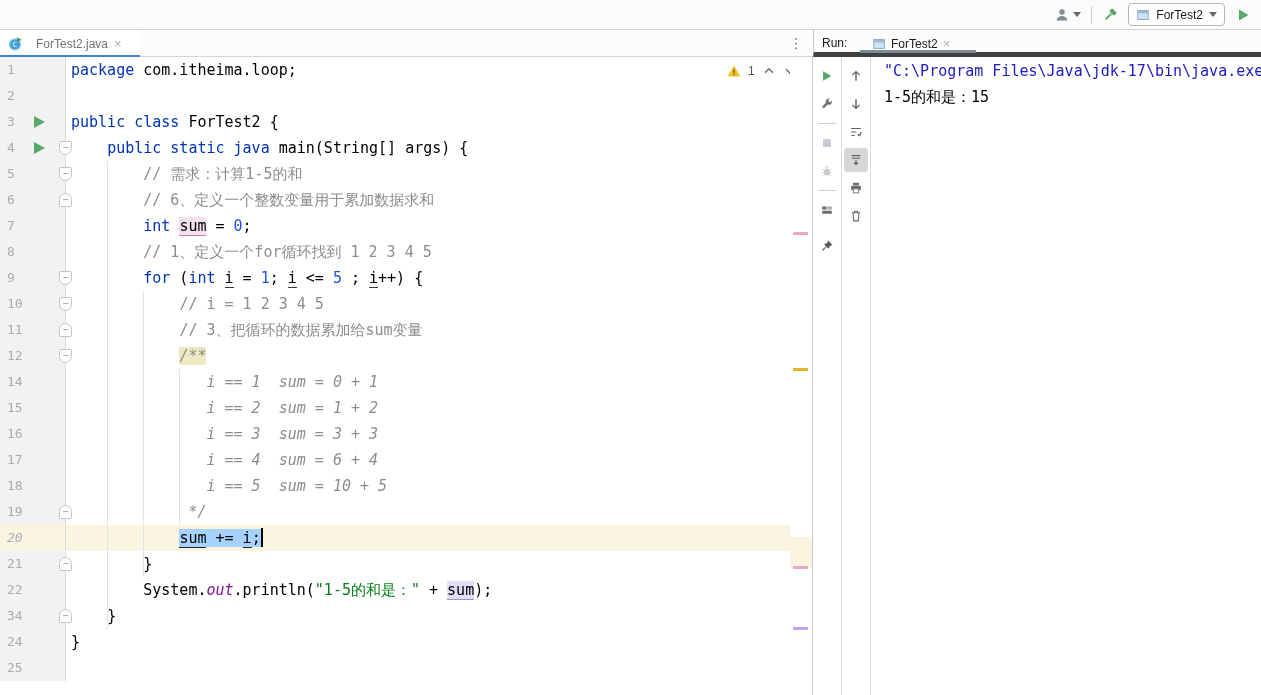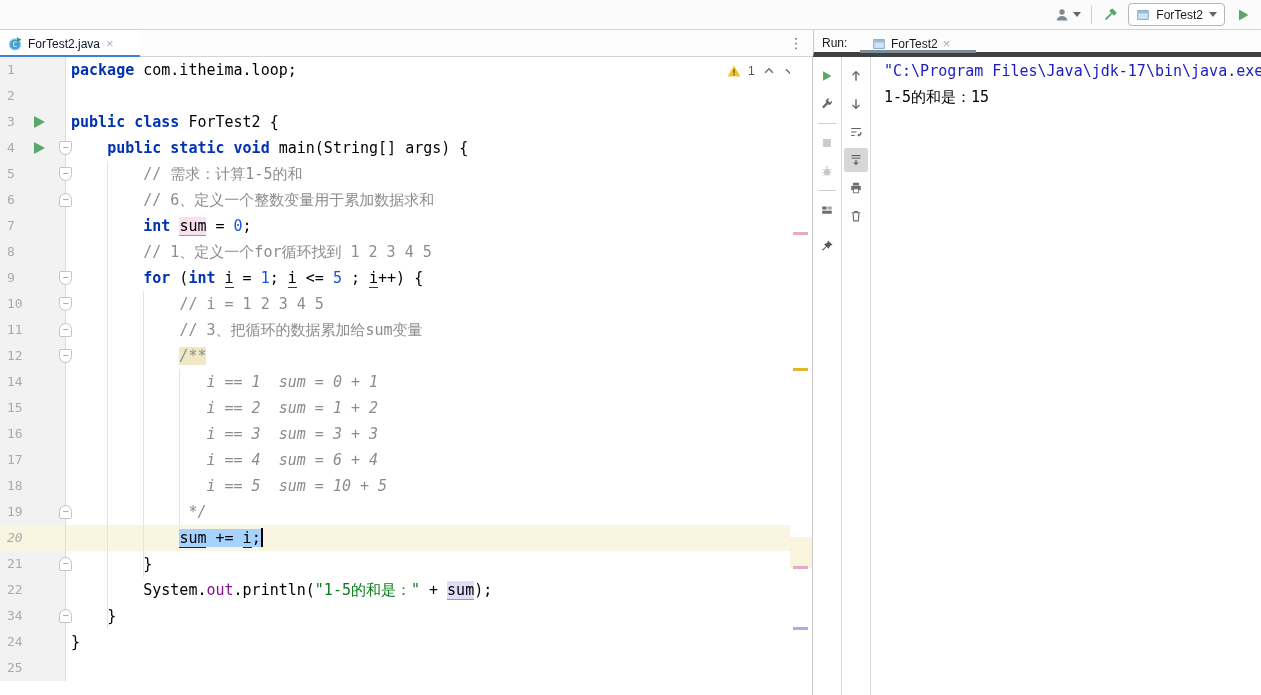--- a/index.html
+++ b/index.html
@@ -24,21 +24,21 @@
   .icon14 { width:14px; height:14px; display:block; }
 
   
   #tabbar { position:absolute; left:0; top:30px; width:813px; height:27px;
             background:#FCFCFC; border-bottom:1px solid #D4D4D4; }
   #editor-tab { position:absolute; left:0; top:0; height:27px; width:140px;
                 background:#fff; display:flex; align-items:center; gap:6px;
                 padding:0 8px; }
   #editor-tab .underline { position:absolute; left:0; bottom:-1px; width:140px;
                 height:3px; }
-  #editor-tab .tab-label { font-size:12px; color:#0f172a; }
+  #editor-tab .tab-label { font-size:12px; color:#737373;margin-left:8px; }
   .tab-close { color:#A9AFB5; font-size:13px; line-height:13px; cursor:default; }
   #tabbar-more { position:absolute; right:10px; top:5px; color:#707070;
                  font-size:14px; letter-spacing:0; }
 
   
   #run-header { position:absolute; left:813px; top:30px; width:540px; height:27px;
                 background:#FCFCFC; border-bottom:5px solid #404040;
                 border-left:1px solid #C9C9C9; }
   #run-label { position:absolute; left:8px; top:6px; font-size:12px; color:#1a1a1a; }
   #run-tab { position:absolute; left:50px; top:0; height:27px; display:flex;
@@ -53,28 +53,28 @@
   #code-rows { position:absolute; left:0; top:0; width:790px; }
   .code-row { display:flex; height:26px; position:relative; }
   .code-row.cur { background:#FAF5E1; }
   .gutter { width:66px; flex:none; background:#F2F2F2;
             border-right:1px solid #DCDCDC; color:#ABABAB;
             font:13px/26px "DejaVu Sans Mono", monospace; padding-left:7px; }
   .code-row.cur .gutter { background:#FAF5E1;font-style:italic; }
   .code { flex:1; font:15px/26px "DejaVu Sans Mono", monospace;
           white-space:pre; padding-left:5px; color:#000; }
 
-  .tk-k { color:#0033B3;font-weight:bold; }
+  .tk-k { color:#0033B3; }
   .tk-p { color:#000000; }
   .tk-n { color:#1750EB; }
   .tk-c { color:#8C8C8C; }
   .tk-d { color:#8C8C8C; font-style:italic; }
   .tk-dh { color:#8C8C8C; font-style:italic; background:#EFE9C3; }
   .tk-s { color:#067D17; }
-  .tk-f { color:#871094; }
+  .tk-f { color:#871094; font-style:italic; }
   .tk-w { background:#F8E0EF; border-bottom:1px solid #C080A8; }
   .tk-r { background:#E3DCF8; border-bottom:1px solid #9F8FD0; }
   .tk-u { border-bottom:1px solid #3A3A3A; }
   .tk-sel { background:#A6D2FF; }
   .tk-selu { background:#A6D2FF; border-bottom:1px solid #222; }
   .caret { display:inline-block; width:2px; height:19px; background:#000;
            vertical-align:-4px; }
 
   .g-run { position:absolute; left:34px; top:7px; width:0; height:0;
            border-left:11px solid #59A869; border-top:6px solid transparent;
@@ -193,21 +193,21 @@
         </div>
         <div class="code-row">
           <div class="gutter">3</div>
           <span class="g-run"></span>
           <div class="code"><span class="tk-k">public class </span><span class="tk-p">ForTest2 {</span></div>
         </div>
         <div class="code-row">
           <div class="gutter">4</div>
           <span class="g-run"></span>
           <span class="g-fold start">−</span>
-          <div class="code">    <span class="tk-k">public static void </span><span class="tk-p">main(String[] args) {</span></div>
+          <div class="code">    <span class="tk-k">public static java </span><span class="tk-p">main(String[] args) {</span></div>
         </div>
         <div class="code-row">
           <div class="gutter">5</div>
           <span class="g-fold start">−</span>
           <div class="code">        <span class="tk-c">// 需求：计算1-5的和</span></div>
         </div>
         <div class="code-row">
           <div class="gutter">6</div>
           <span class="g-fold end">−</span>
           <div class="code">        <span class="tk-c">// 6、定义一个整数变量用于累加数据求和</span></div>

